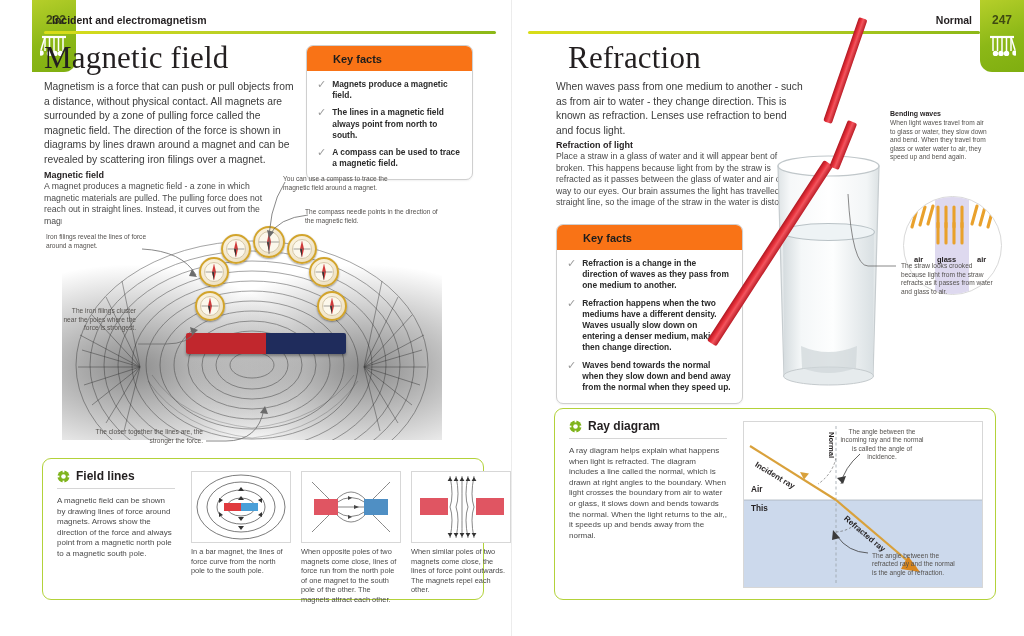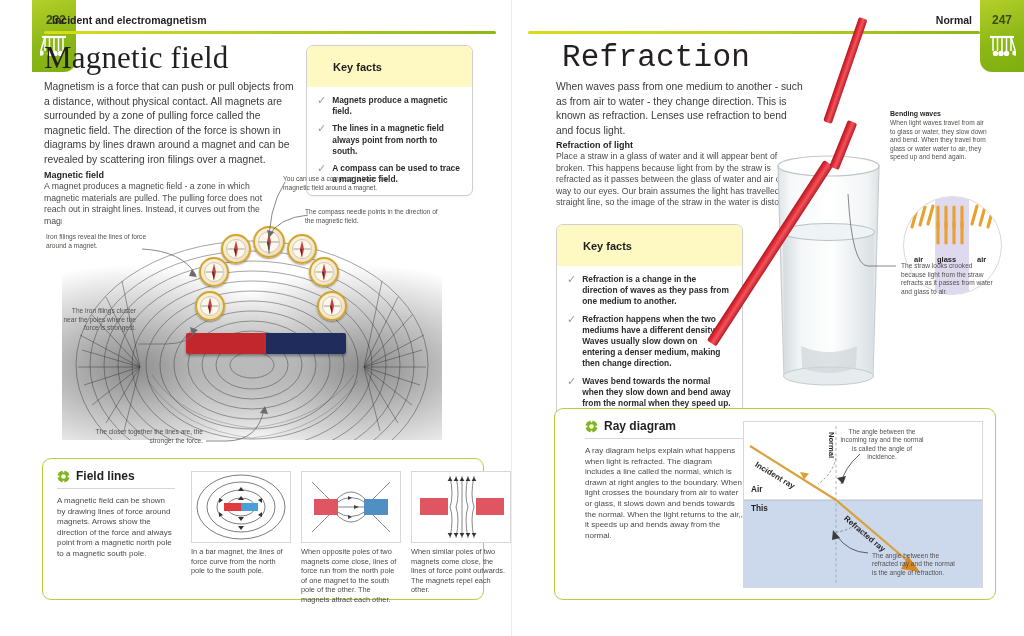--- a/index.html
+++ b/index.html
@@ -37,21 +37,21 @@
   
   h1.title{position:absolute;margin:0;font-family:"Liberation Serif",serif;
      font-weight:400;font-size:31px;letter-spacing:.2px;color:#231f20;}
   .intro{position:absolute;font-size:10.3px;line-height:14.6px;color:#3b3b3b;}
   .sub-h{font-size:9px;font-weight:bold;color:#231f20;margin:0 0 1px 0;}
   .body-s{font-size:8.7px;line-height:11.6px;color:#4a4a4a;}
 
   
   .keyfacts{position:absolute;border:1px solid #cfcfcf;border-radius:7px;
      background:#fff;box-shadow:0 1px 2px rgba(0,0,0,.06);overflow:hidden;}
-  .kf-head{background:#fef9c3;height:41px;display:flex;align-items:center;
+  .kf-head{background:#f97316;height:25px;display:flex;align-items:center;
      padding-left:26px;font-size:11px;font-weight:bold;color:#1c1c1c;}
   .kf-body{padding:8px 10px 10px 10px;}
   .kf-item{display:flex;gap:6px;margin-bottom:6px;}
   .kf-item:last-child{margin-bottom:0;}
   .tick{flex:0 0 9px;color:#9a9a9a;font-size:11px;line-height:11px;}
   .kf-text{font-size:8.4px;line-height:11.2px;font-weight:bold;color:#2b2b2b;}
 
   
   .panel{position:absolute;border:1.4px solid #b3d23a;border-radius:9px;background:#fff;}
   .panel-h{display:flex;align-items:center;gap:6px;font-size:12px;font-weight:bold;color:#231f20;}
@@ -414,21 +414,21 @@
           <circle cx="7.5" cy="19.4" r="2.7" fill="#fff"></circle>
           <circle cx="13" cy="19.4" r="2.7" fill="#fff"></circle>
           <circle cx="18.5" cy="19.4" r="2.7" fill="#fff"></circle>
         </svg>
       </div>
     </div>
 
     <div class="hdr-title" style="right:52px;">Normal</div>
     <div class="hdr-rule rule-r"></div>
 
-    <h1 class="title" style="left:50px;top:40px;font-family:Liberation Mono, monospace;">Refraction</h1>
+    <h1 class="title" style="left:56px;top:40px;">Refraction</h1>
 
     <div class="intro" style="left:44px;top:80px;width:248px;">When waves pass from one medium to another - such as from air to water - they change direction. This is known as refraction. Lenses use refraction to bend and focus light.</div>
 
     <div style="position:absolute;left:44px;top:140px;width:250px;">
       <div class="sub-h">Refraction of light</div>
       <div class="body-s">Place a straw in a glass of water and it will appear bent of broken. This happens because light from by the straw is refracted as it passes between the glass of water and air on the way to our eyes. Our brain assumes the light has travelled in a straight line, so the image of the straw in the water is distorted.</div>
     </div>
 
     <div class="keyfacts" style="left:44px;top:224px;width:185px;">
       <div class="kf-head">Key facts</div>
@@ -508,21 +508,21 @@
 
     <div class="ann b" style="left:378px;top:110px;">Bending waves</div>
     <div class="ann" style="left:378px;top:119px;width:98px;">When light waves travel from air to glass or water, they slow down and bend. When they travel from glass or water water to air, they speed up and bend again.</div>
 
     <div class="ann" style="left:389px;top:262px;width:92px;">The straw looks crooked because light from the straw refracts as it passes from water and glass to air.</div>
     <svg class="lead" style="left:330px;top:188px;" width="60" height="82">
       <path d="M54 78 H26 Q10 78 6 6" stroke="#6b6b6b" stroke-width=".8" fill="none"></path>
     </svg>
 
     <div class="panel" style="left:42px;top:408px;width:440px;height:190px;">
-      <div style="position:absolute;left:14px;top:10px;width:158px;margin-left:16px;">
+      <div style="position:absolute;left:14px;top:10px;width:158px;">
         <div class="panel-h">
           <span class="gear">
             <svg width="13" height="13" viewBox="0 0 13 13">
               <circle cx="6.5" cy="6.5" r="6" fill="#7fb41c"></circle>
               <circle cx="6.5" cy="6.5" r="2.3" fill="#fff"></circle>
               <g fill="#fff">
                   <rect x="5.6" y="0" width="1.8" height="2.4"></rect>
                   <rect x="5.6" y="10.6" width="1.8" height="2.4"></rect>
               <rect x="0" y="5.6" width="2.4" height="1.8"></rect>
                   <rect x="10.6" y="5.6" width="2.4" height="1.8"></rect>

